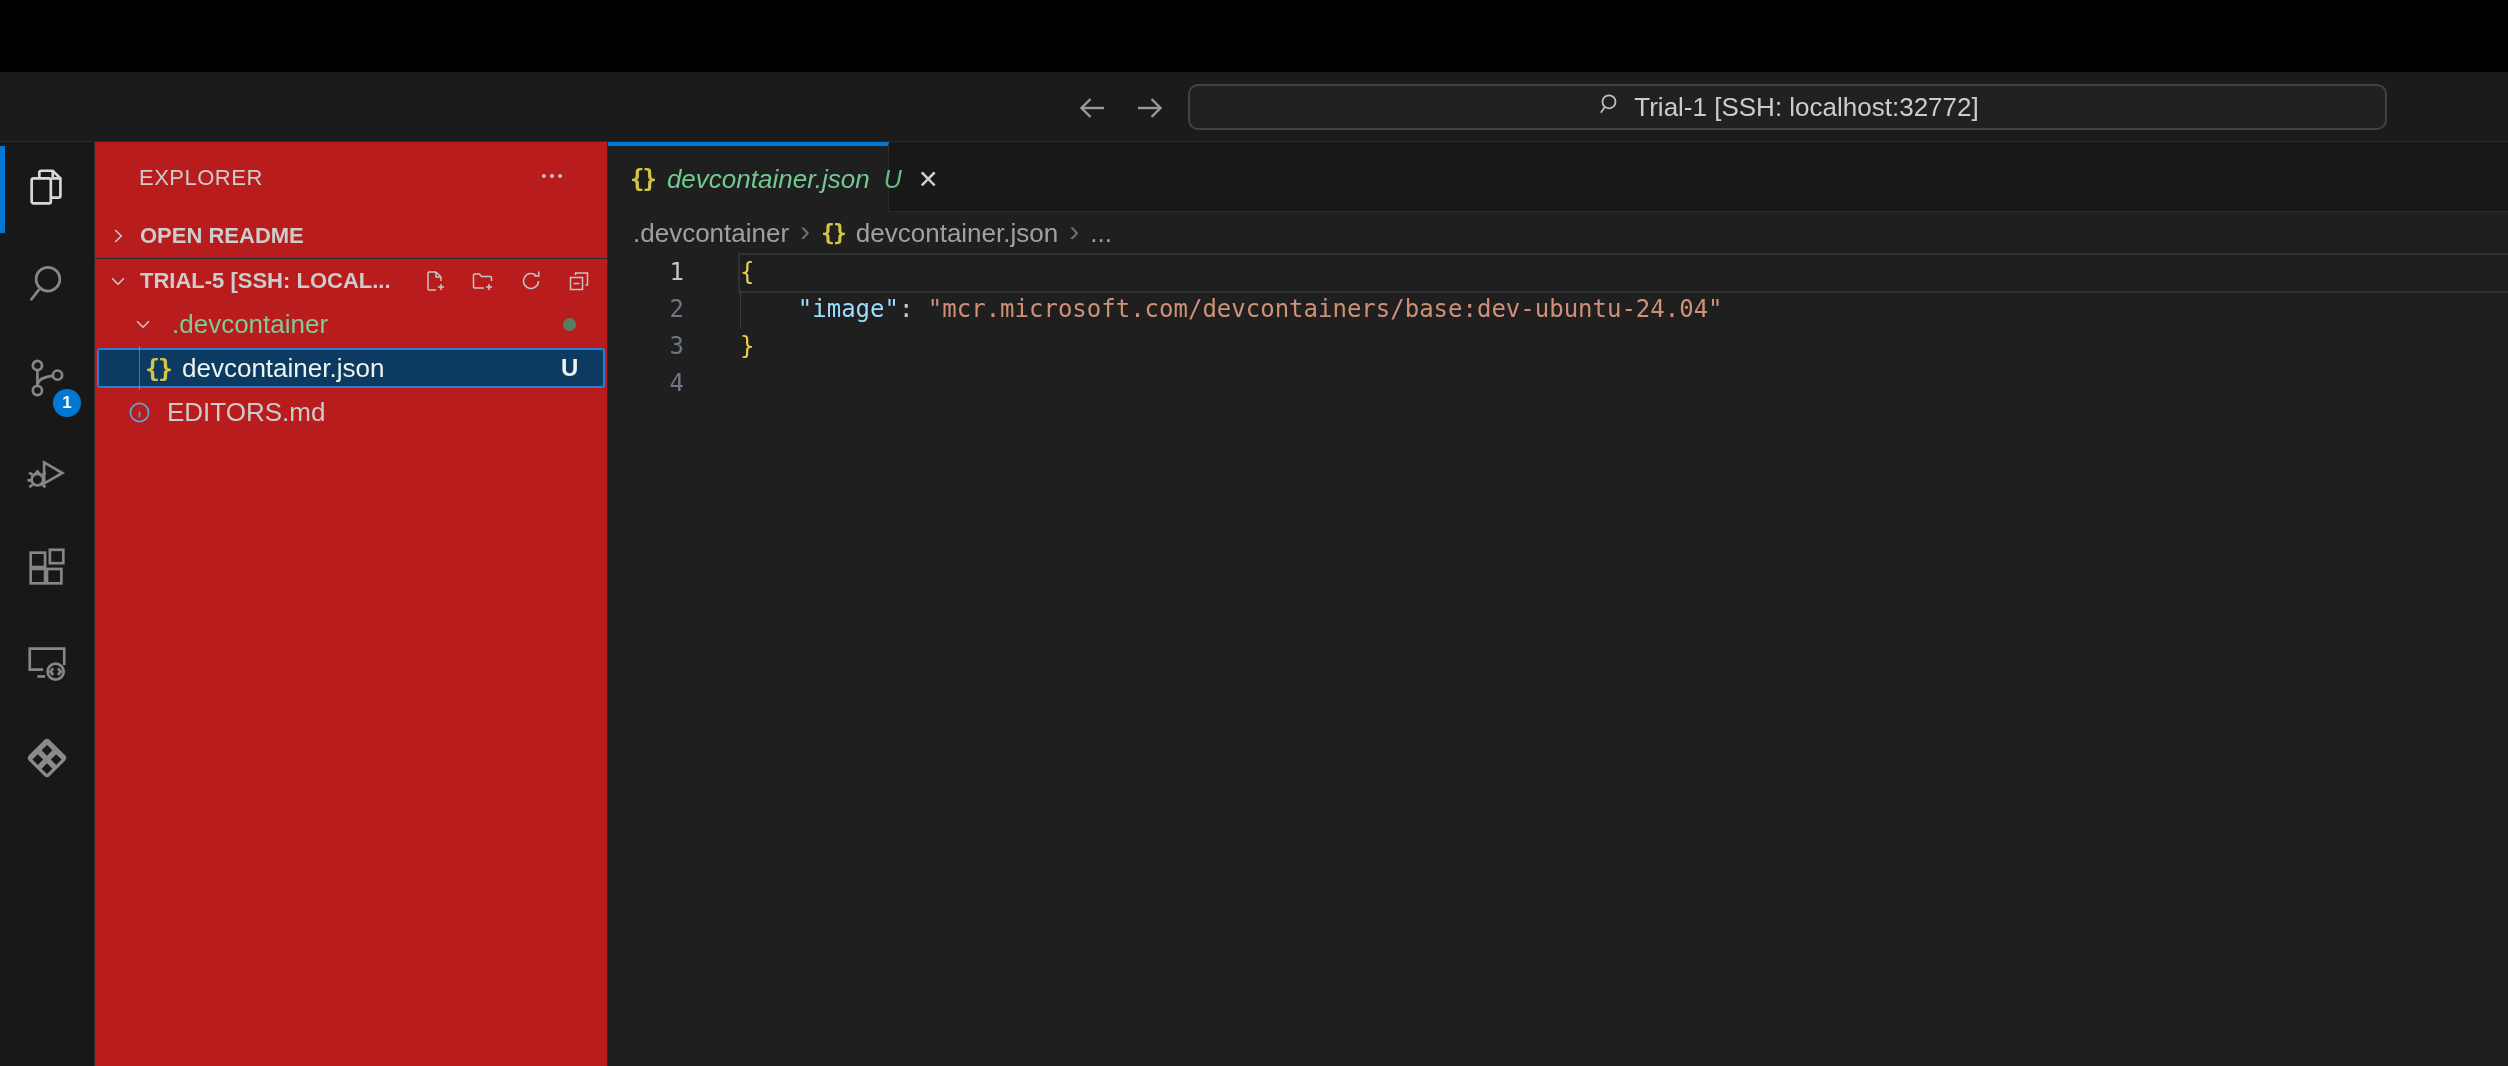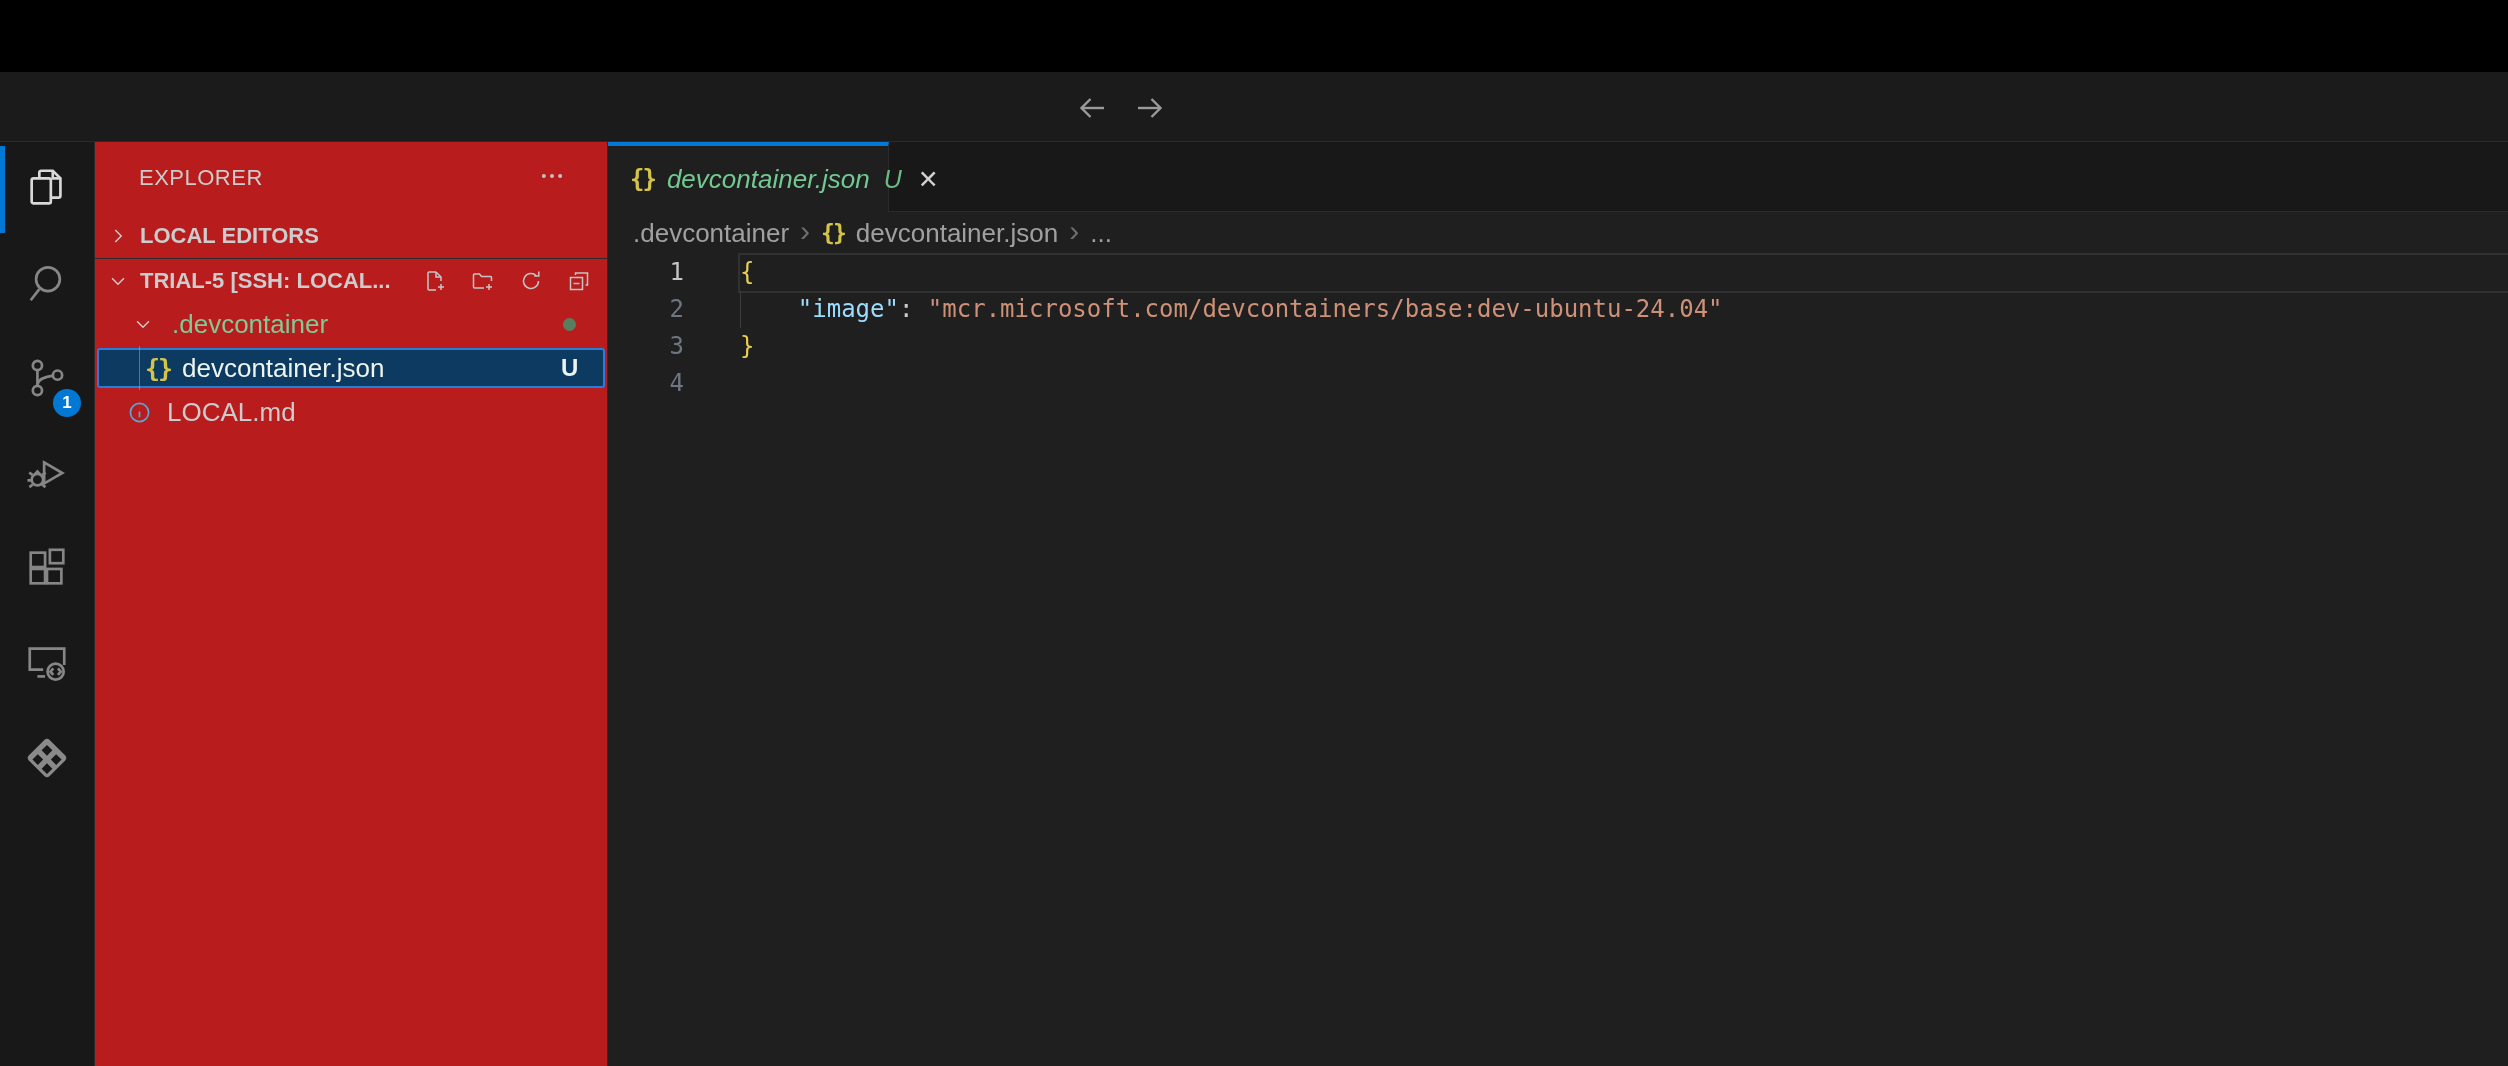--- a/index.html
+++ b/index.html
@@ -122,20 +122,29 @@
       <path d="M20 12H5"></path>
         <path d="M11 6l-6 6 6 6"></path>
     </svg>
   </div>
   <div class="nav-arrow" style="left:1132px;">
     <svg viewBox="0 0 24 24" stroke="#9a9a9a" fill="none" stroke-width="1.6">
       <path d="M4 12h15"></path>
         <path d="M13 6l6 6-6 6"></path>
     </svg>
   </div>
+  <div class="cmd-center">
+    <span>
+      <svg viewBox="0 0 24 24" stroke="#c0c0c0" fill="none" stroke-width="1.6">
+        <circle cx="12" cy="10" r="6"></circle>
+          <path d="M8 15l-3.5 5"></path>
+      </svg>
+    </span>
+    <span>Trial-1 [SSH: localhost:32772]</span>
+  </div>
 </div>
 
 <div class="workbench">
 
   <div class="activity-bar">
     <div class="ab-item active">
       <span>
         <svg viewBox="0 0 24 24">
           <rect x="4" y="7" width="10" height="13" rx="1"></rect>
           <path d="M8 7V4a1 1 0 0 1 1-1h6l4 4v9a1 1 0 0 1-1 1h-4"></path>
@@ -214,21 +223,21 @@
           </svg>
       </span>
     </div>
 
     <div class="section-row open-editors">
       <span class="chev">
         <svg viewBox="0 0 24 24">
             <path d="M9 5.5l6.5 6.5L9 18.5"></path>
           </svg>
       </span>
-      <span class="section-label">LOCAL EDITORS</span>
+      <span class="section-label">OPEN README</span>
     </div>
 
     <div class="section-row workspace-header">
       <span class="chev">
         <svg viewBox="0 0 24 24">
             <path d="M5.5 9l6.5 6.5L18.5 9"></path>
           </svg>
       </span>
       <span class="section-label">TRIAL-5 [SSH: LOCAL...</span>
       <div class="ws-actions">
@@ -281,21 +290,21 @@
     </div>
 
     <div class="tree-row row-readme">
       <span class="info-icon">
         <svg viewBox="0 0 24 24">
             <circle cx="12" cy="12" r="9.5"></circle>
             <path d="M12 11v6"></path>
             <path d="M12 7.2v.2"></path>
           </svg>
       </span>
-      <span class="tree-label" style="left:72px; color:#cccccc;">LOCAL.md</span>
+      <span class="tree-label" style="left:72px; color:#cccccc;">EDITORS.md</span>
     </div>
   </div>
 
   <div class="editor">
     <div class="tab-bar">
       <div class="tab">
         <span class="json-glyph">{}</span>
         <span class="tab-label">devcontainer.json</span>
         <span class="tab-dirty">U</span>
         <span class="tab-close">✕</span>

